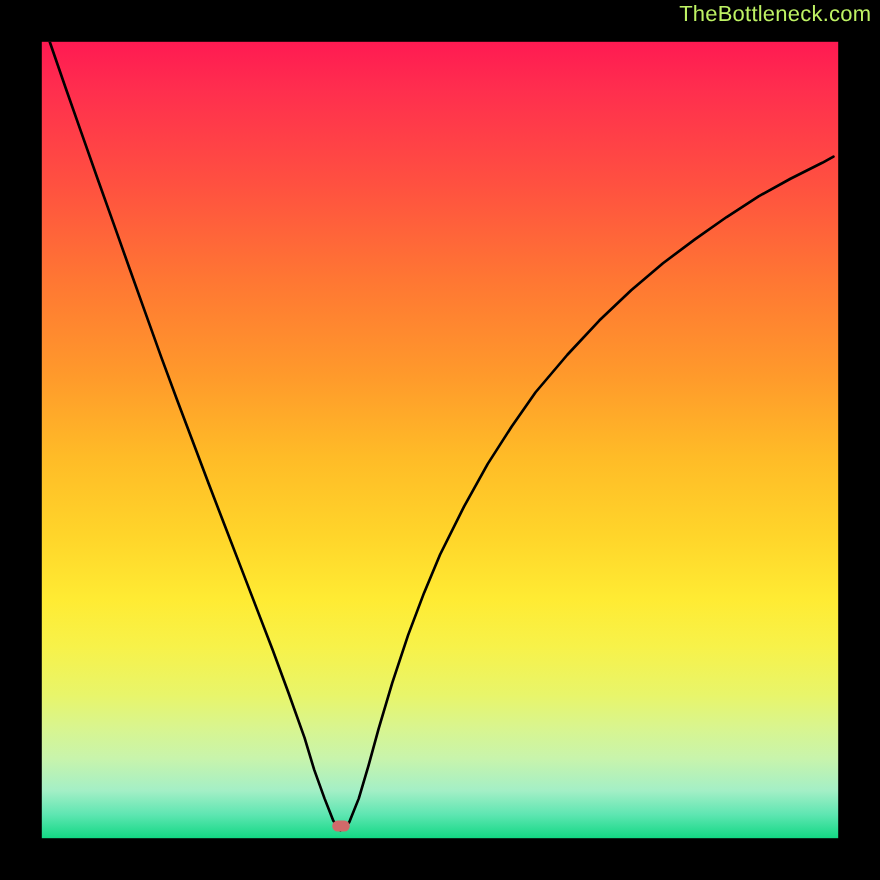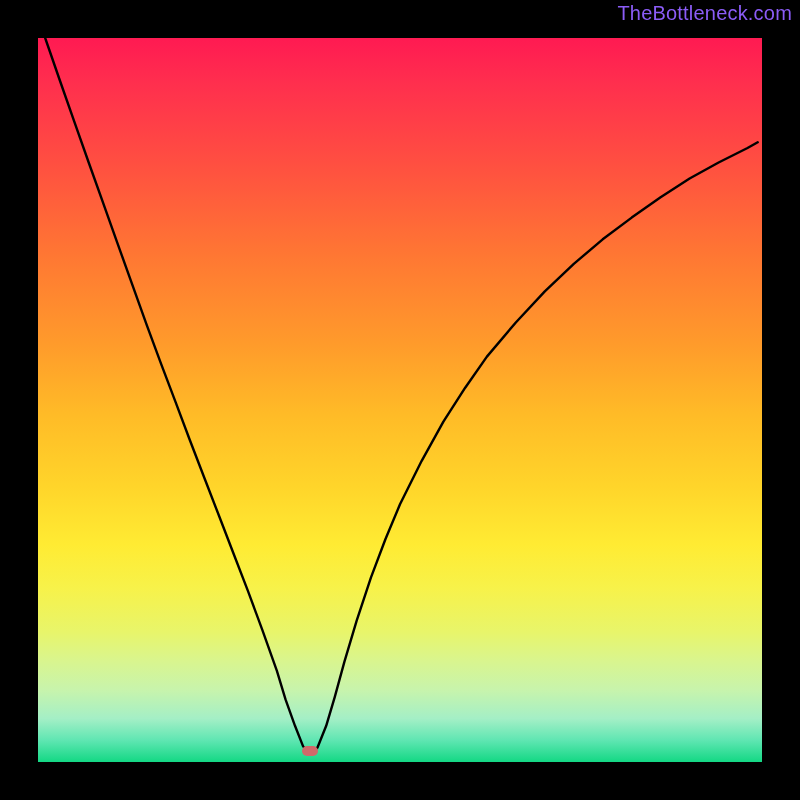--- a/index.html
+++ b/index.html
@@ -59,21 +59,21 @@
     width: 16px;
     height: 10px;
     border-radius: 5px;
     background: #d06a6a;
     transform: translate(-50%, -50%);
   }
   .watermark {
     position: absolute;
     top: 2px;
     right: 8px;
-    color: #8b5cf6;
+    color: #bef264;
     font-size: 20px;
     letter-spacing: 0.2px;
     user-select: none;
   }
 </style>
 </head>
 <body>
 
 <div class="watermark">TheBottleneck.com</div>
 

